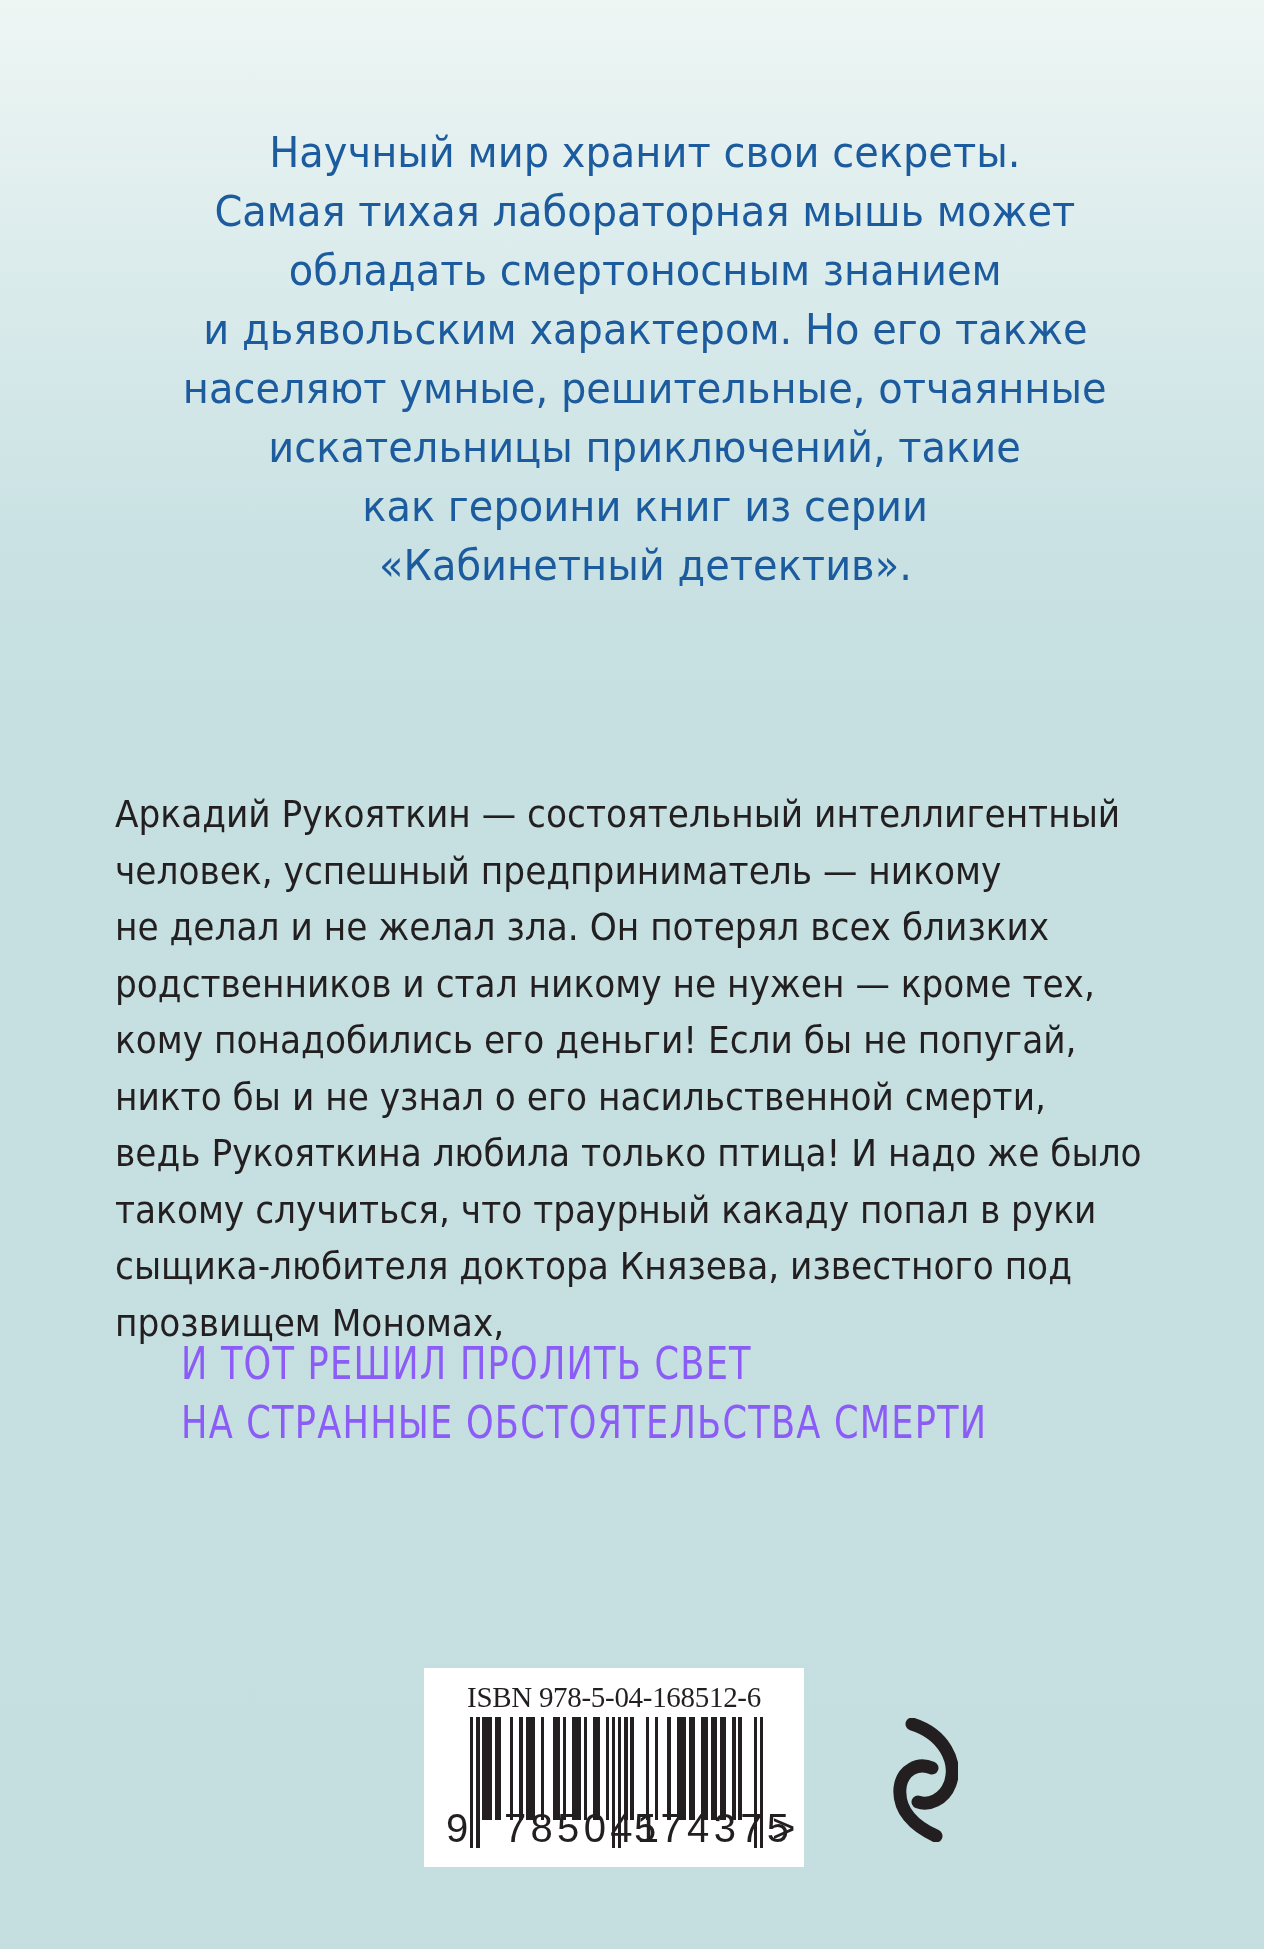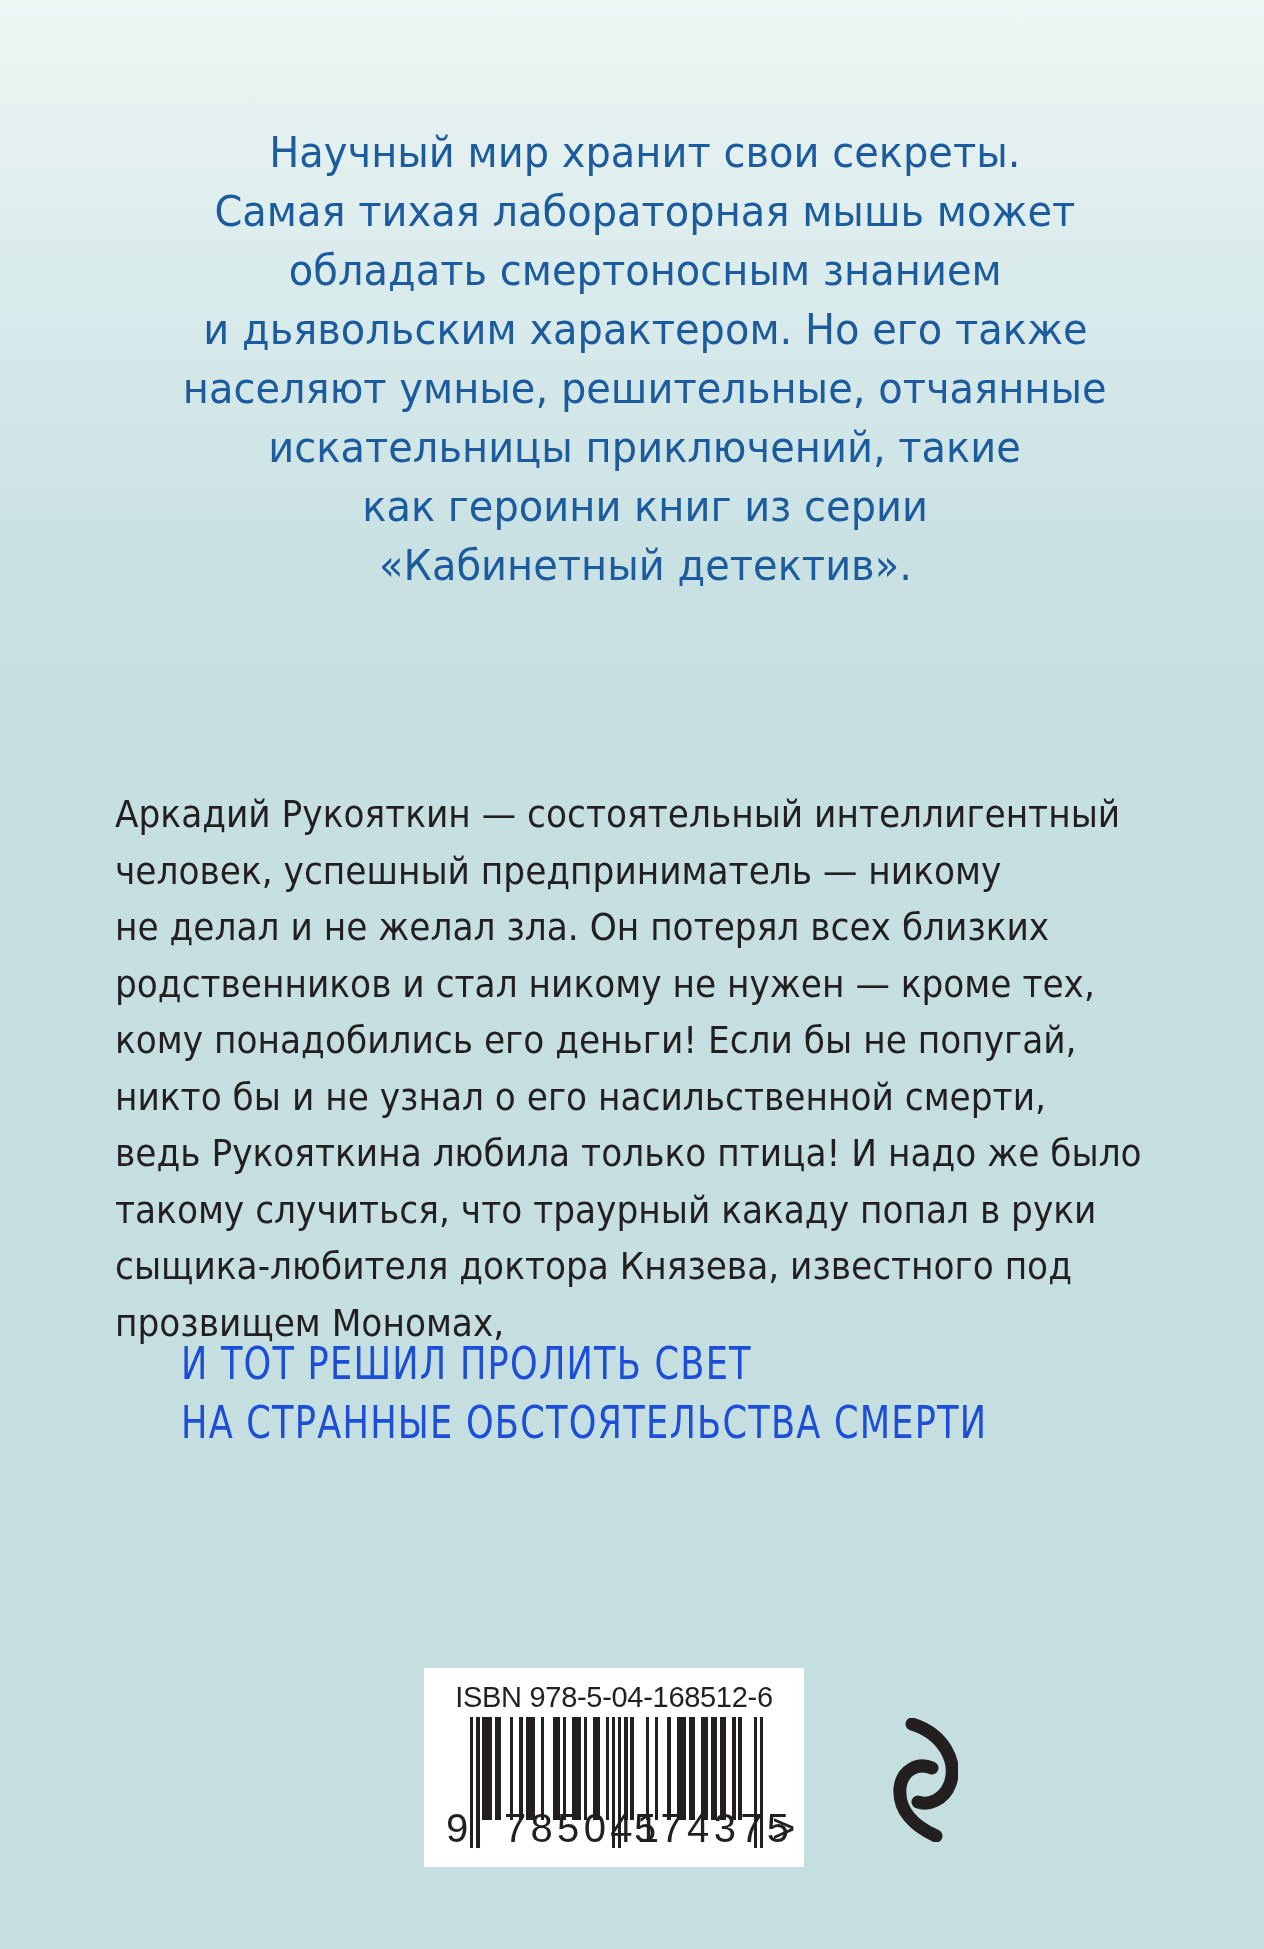--- a/index.html
+++ b/index.html
@@ -25,34 +25,34 @@
     position: absolute; left: 115px; top: 786px; width: 1040px;
     color: #231f20; font-family: "DejaVu Sans", sans-serif;
     font-size: 38px; line-height: 56.5px;
   }
   .body-text .line { display: block; white-space: nowrap; }
   .body-text .line span { display: inline-block; transform: scaleX(0.905); transform-origin: left; }
 
   
   .teaser {
     position: absolute; left: 181px; top: 1335px;
-    color: #1d4ed8; font-family: "DejaVu Sans", sans-serif;
+    color: #8b5cf6; font-family: "DejaVu Sans", sans-serif;
     font-size: 44px; line-height: 58.5px; letter-spacing: 1.5px;
   }
   .teaser .line { display: block; white-space: nowrap; }
   .teaser .line span { display: inline-block; transform: scaleX(0.80); transform-origin: left; }
 
   
   .barcode-box {
     position: absolute; left: 424px; top: 1668px; width: 380px; height: 199px;
     background: #ffffff;
   }
   .isbn-label {
     position: absolute; left: 0; width: 100%; top: 13px; text-align: center;
-    font-family: Liberation Sans, sans-serif; font-size: 29px; color: #231f20;
+    font-family: Liberation Serif, serif; font-size: 29px; color: #231f20;
     letter-spacing: -0.3px;
   }
   .bars { position: absolute; left: 46px; top: 49px; width: 293px; height: 131px; }
   .bars .bar { position: absolute; top: 0; background: #231f20; }
   .digits { position: absolute; top: 136px; font-family: "Liberation Sans", sans-serif; font-size: 40px; color: #231f20; line-height: 48px; }
   .digit-first { left: 22px; }
   .digit-left { left: 56px; letter-spacing: 4.3px; margin-left: 24px; }
   .digit-right { left: 210px; letter-spacing: 4.3px; }
   .digit-arrow { left: 348px; }
 

